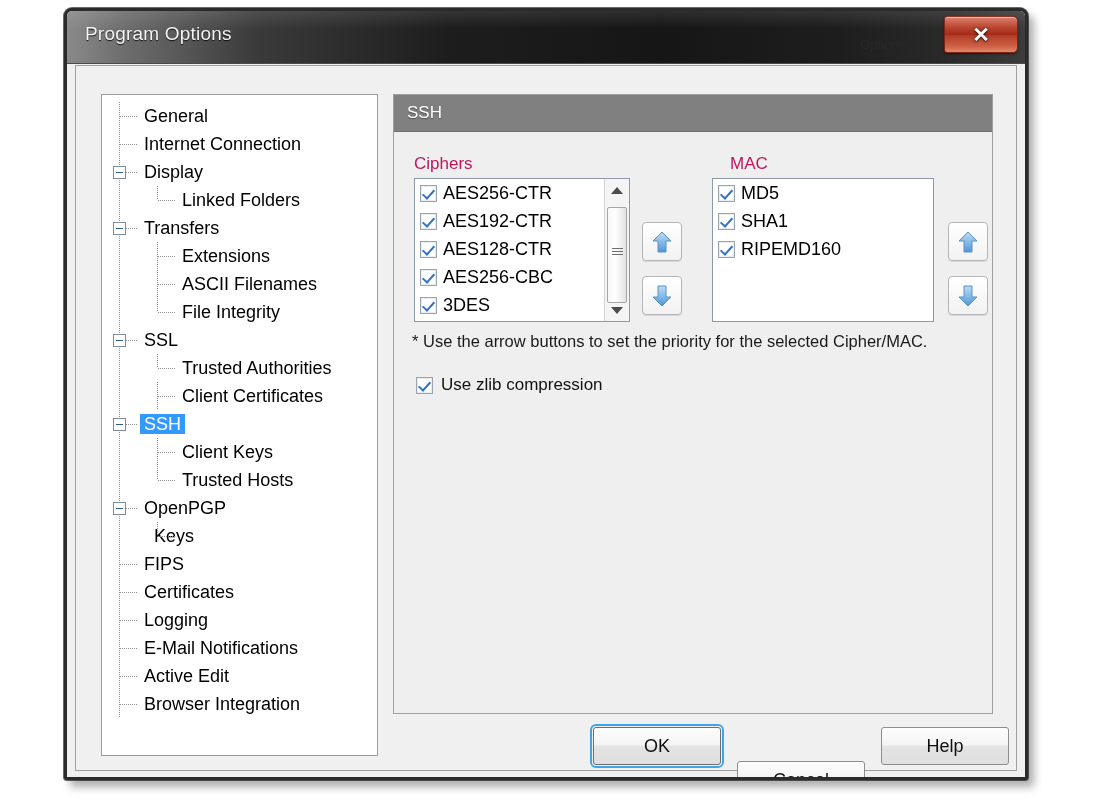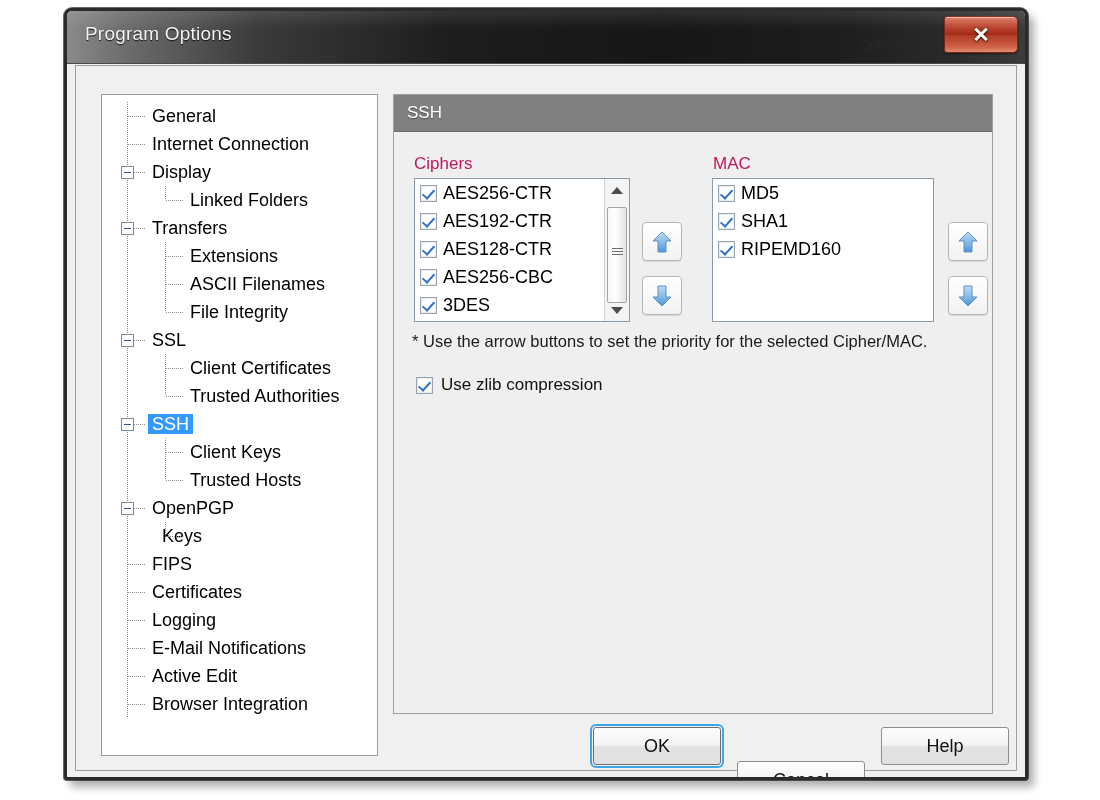--- a/index.html
+++ b/index.html
@@ -92,21 +92,20 @@
 
   
   .tree-panel {
     position: absolute;
     left: 25px; top: 28px;
     width: 277px; height: 662px;
     background: #ffffff;
     border: 1px solid #9b9b9b;
     box-sizing: border-box;
     overflow: hidden;
-    padding-left: 8px;
   }
   .tree-scroll { padding: 7px 0 0 0; }
 
   .tree-row {
     position: relative;
     height: 28px;
     display: flex;
     align-items: center;
     white-space: nowrap;
     cursor: default;
@@ -378,29 +377,29 @@
               <span class="label" style="margin-left: 76px;">File Integrity</span>
             </div>
             <div class="tree-row">
               <div class="guide-v"></div>
               <div class="dash" style="left: 24px; width: 12px; top: 14px;"></div>
               <div class="expander" style="left: 11px; top: 8px;"></div>
               <span class="label" style="margin-left: 38px;">SSL</span>
             </div>
             <div class="tree-row">
               <div class="guide-v"></div>
+              <div class="guide-v" style="left: 55px; bottom: 50%;"></div>
+              <div class="dash" style="left: 56px; width: 18px; top: 14px;"></div>
+              <span class="label" style="margin-left: 76px;">Trusted Authorities</span>
+            </div>
+            <div class="tree-row">
+              <div class="guide-v"></div>
               <div class="guide-v" style="left: 55px;"></div>
               <div class="dash" style="left: 56px; width: 18px; top: 14px;"></div>
               <span class="label" style="margin-left: 76px;">Client Certificates</span>
-            </div>
-            <div class="tree-row">
-              <div class="guide-v"></div>
-              <div class="guide-v" style="left: 55px; bottom: 50%;"></div>
-              <div class="dash" style="left: 56px; width: 18px; top: 14px;"></div>
-              <span class="label" style="margin-left: 76px;">Trusted Authorities</span>
             </div>
             <div class="tree-row selected">
               <div class="guide-v"></div>
               <div class="dash" style="left: 24px; width: 12px; top: 14px;"></div>
               <div class="expander" style="left: 11px; top: 8px;"></div>
               <span class="label" style="margin-left: 38px;">SSH</span>
             </div>
             <div class="tree-row">
               <div class="guide-v"></div>
               <div class="guide-v" style="left: 55px;"></div>
@@ -522,21 +521,21 @@
                   <linearGradient id="gd1" x1="0" y1="0" x2="0" y2="1">
                 <stop offset="0%" stop-color="#bfdcf5"></stop>
                     <stop offset="50%" stop-color="#86bbe8"></stop>
                 <stop offset="100%" stop-color="#4e96d6"></stop>
                   </linearGradient>
                 </defs>
               <path d="M10 21 L1 12 L6 12 L6 1 L14 1 L14 12 L19 12 Z" fill="url(#gd1)" stroke="#5b91c4" stroke-width="1"></path>
             </svg>
           </div>
 
-          <div class="group-label" style="left:319px; top:22px;">MAC</div>
+          <div class="group-label" style="left:336px; top:22px;">MAC</div>
 
           <div class="listbox" style="left:318px; top:46px; width:222px; height:144px;">
             <div id="mac-list">
                 <div class="list-item">
                   <div class="cbx checked"></div>
                   <span class="txt">MD5</span>
                 </div>
                 <div class="list-item">
                   <div class="cbx checked"></div>
                   <span class="txt">SHA1</span>

